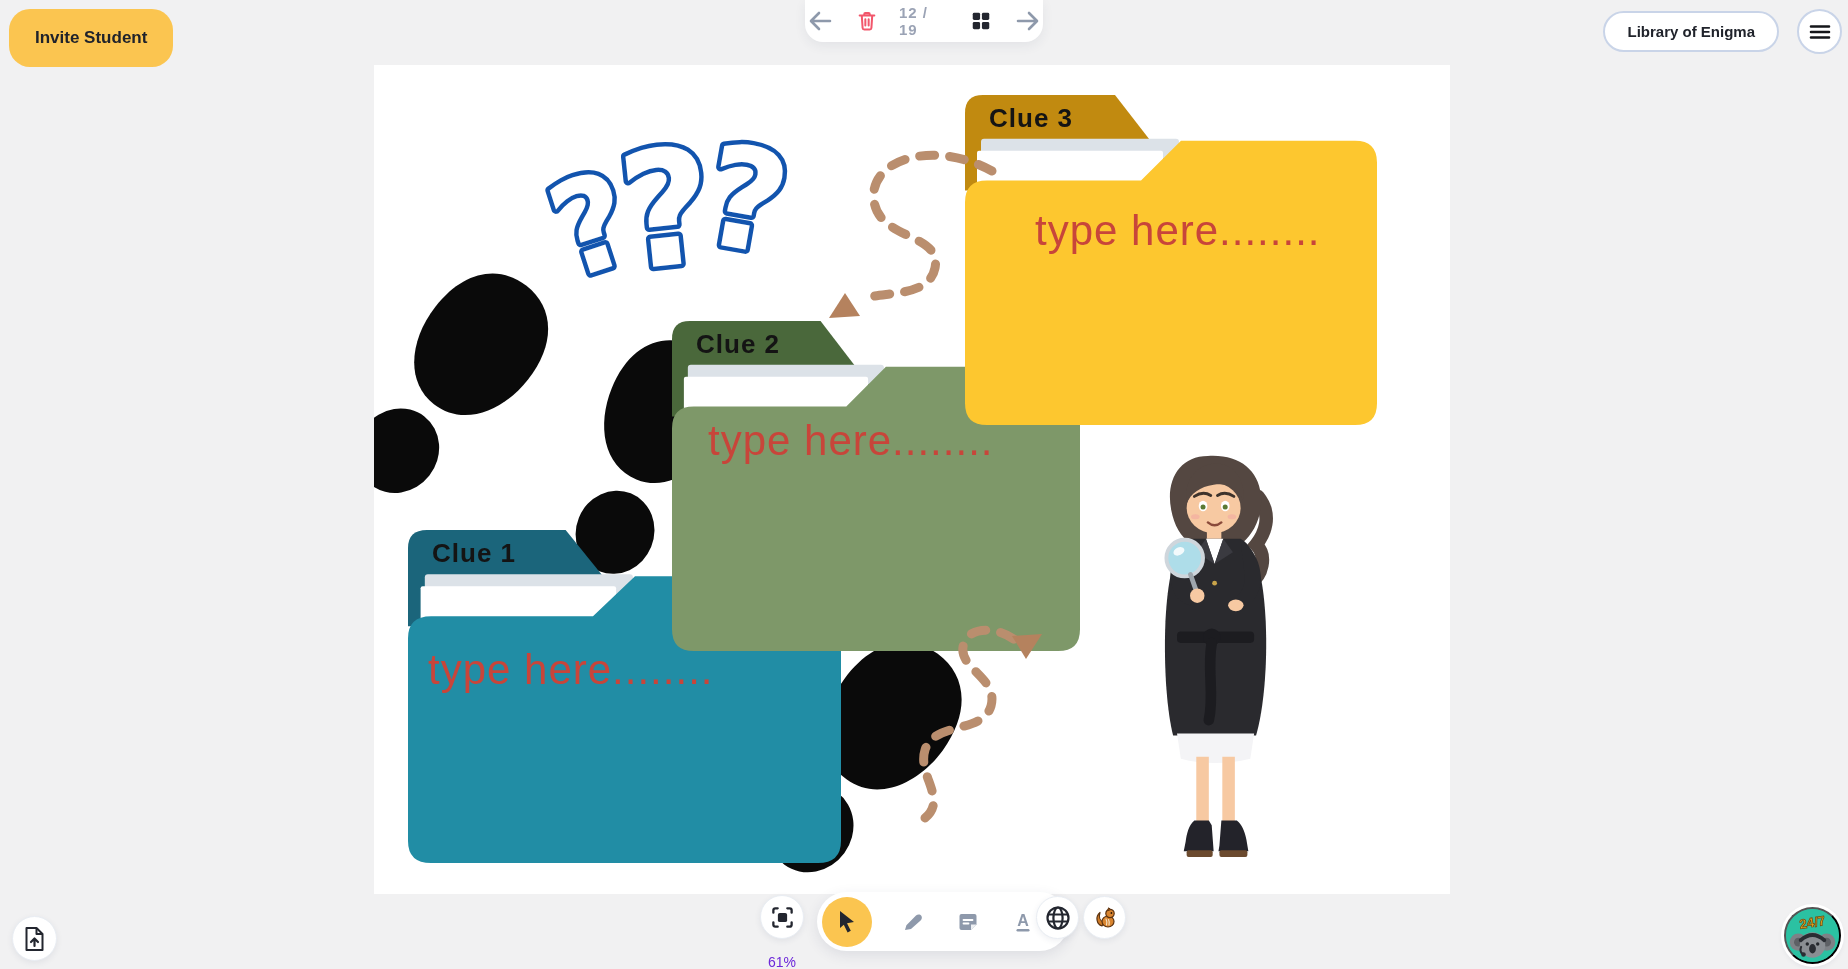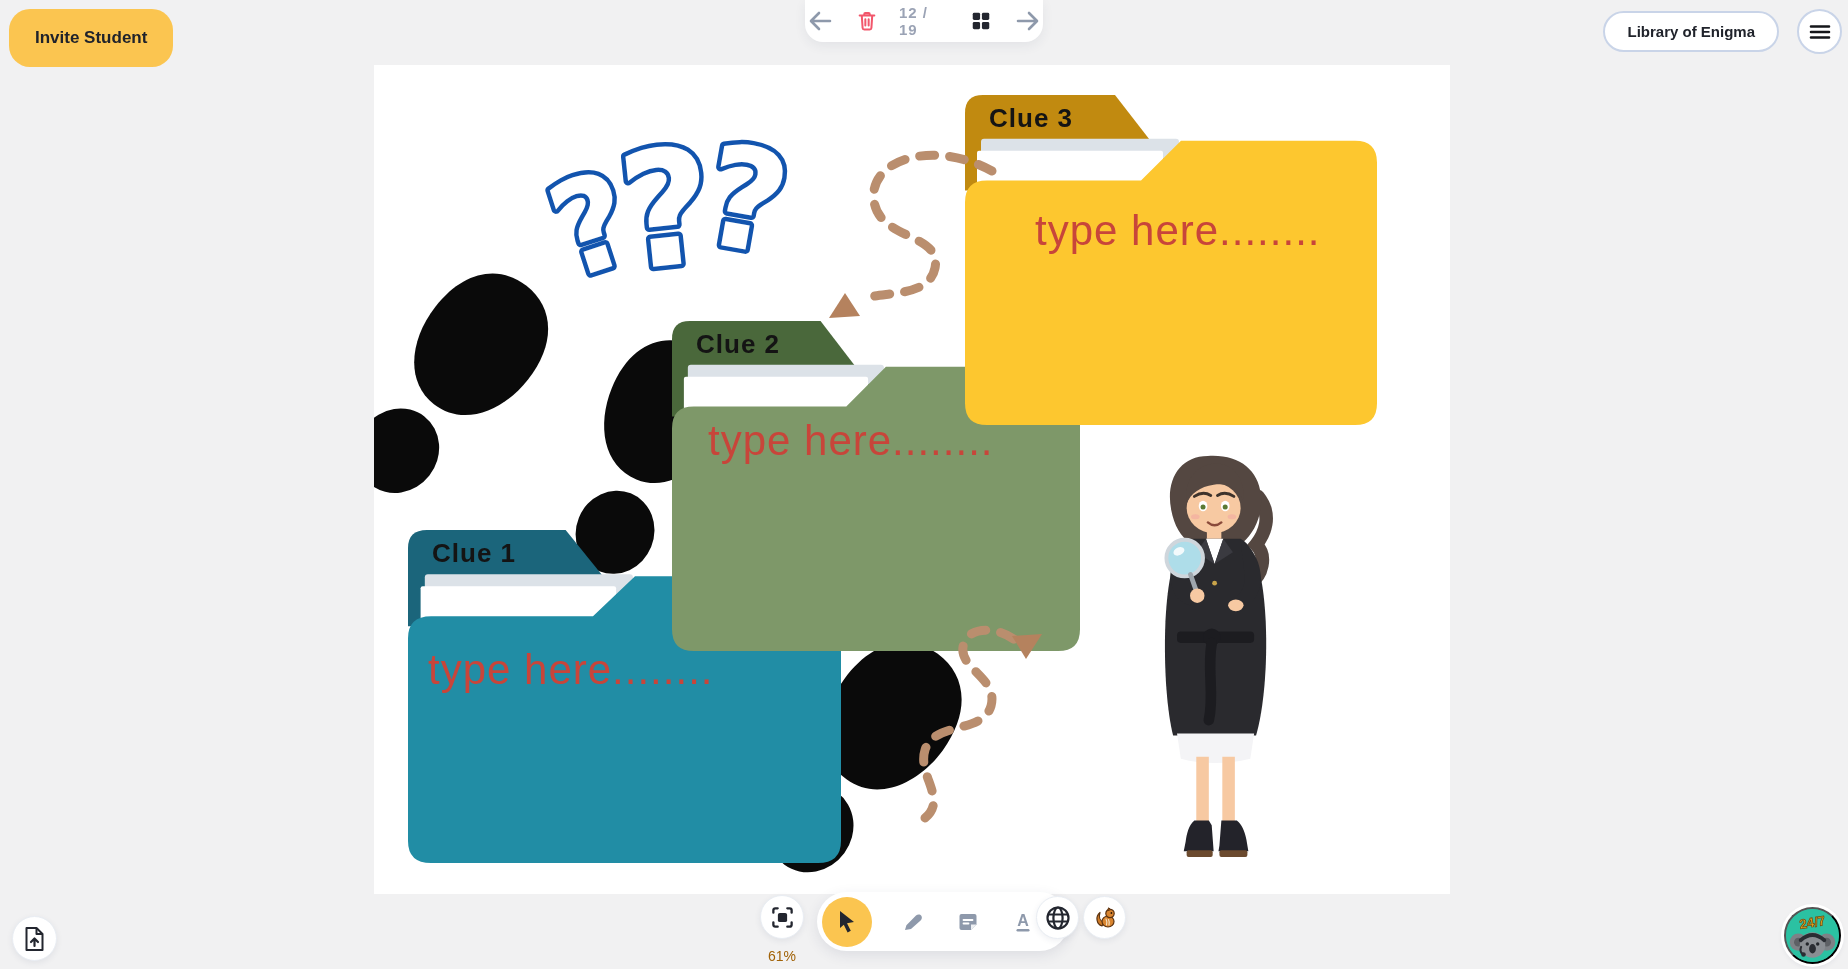--- a/index.html
+++ b/index.html
@@ -50,21 +50,21 @@
   .folder-3 .folder-ph{left:70px;top:112px}
 
   .detective{position:absolute;left:776px;top:378px;width:135px;height:425px;z-index:3}
 
   
   .doc-btn{position:absolute;left:12px;top:916px;width:45px;height:45px;border-radius:50%;background:#fff;
     border:1px solid #E9EDF3;box-shadow:0 2px 6px rgba(40,50,90,.08);display:flex;align-items:center;justify-content:center;cursor:pointer}
   .fit-group{position:absolute;left:758px;top:895px;width:48px;text-align:center}
   .fit-btn{width:44px;height:44px;border-radius:50%;background:#fff;border:1px solid #E9EDF3;
     box-shadow:0 2px 6px rgba(40,50,90,.08);display:flex;align-items:center;justify-content:center;cursor:pointer;margin:0 auto}
-  .zoom-label{margin-top:9px;font-size:14px;color:#a16207}
+  .zoom-label{margin-top:15px;font-size:14px;color:#6d28d9}
   .tools-pill{position:absolute;left:817px;top:892px;height:59px;border-radius:30px;background:#fff;
     box-shadow:0 4px 14px rgba(40,50,90,.10);display:flex;align-items:center;gap:27px;padding:0 32px 0 5px}
   .tool-select{width:50px;height:50px;border-radius:50%;background:var(--c-accent_yellow);
     display:flex;align-items:center;justify-content:center;border:none;cursor:pointer}
   .round-btn{position:absolute;top:896px;width:43px;height:43px;border-radius:50%;background:#fff;
     border:1px solid #E9EDF3;box-shadow:0 2px 6px rgba(40,50,90,.08);display:flex;align-items:center;justify-content:center;cursor:pointer}
   .globe-btn{left:1036px}.squirrel-btn{left:1083px}
   .support-btn{position:absolute;right:7px;bottom:5px;width:57px;height:57px;border-radius:50%;
     background:var(--c-support_teal);box-shadow:0 0 0 3px #fff,0 2px 6px rgba(40,50,90,.15);
     display:flex;align-items:center;justify-content:center;cursor:pointer;overflow:hidden}

